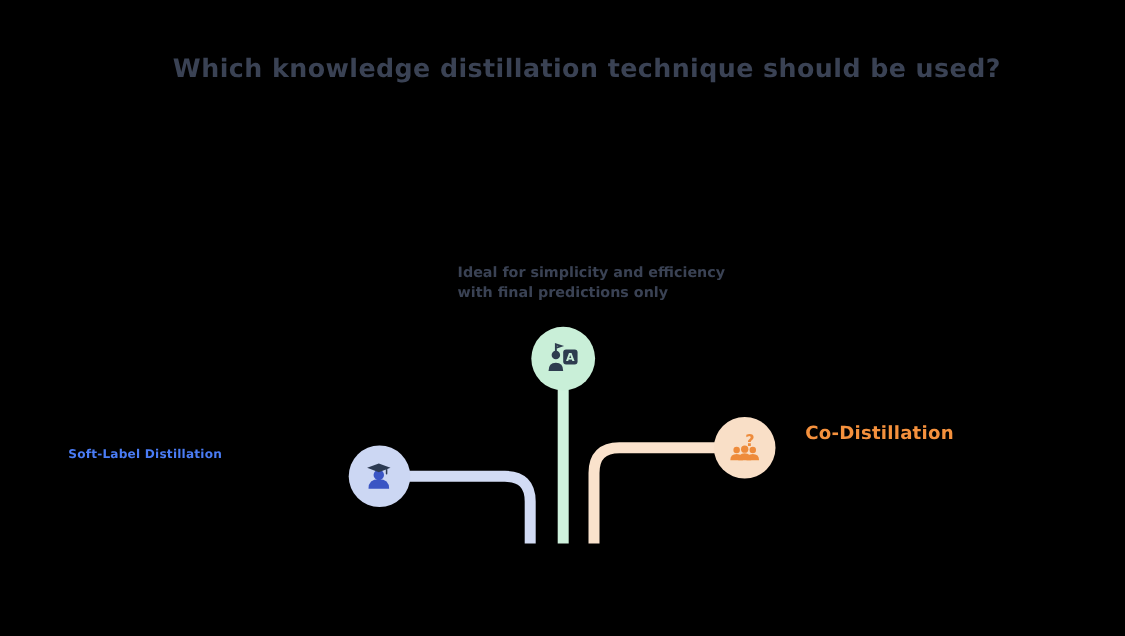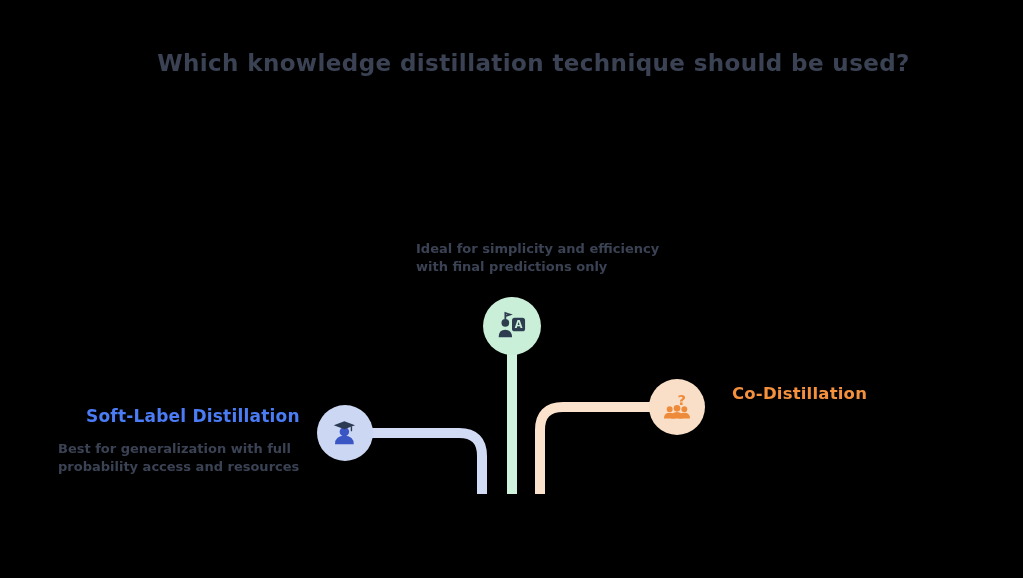--- a/index.html
+++ b/index.html
@@ -27,21 +27,21 @@
   .line-co{stroke:var(--co-line);}
   .node{
     position:absolute;border-radius:50%;z-index:2;
     display:flex;align-items:center;justify-content:center;
   }
   .node-hard{left:483px;top:297px;width:58px;height:58px;background:var(--hard-fill);}
   .node-soft{left:317px;top:405px;width:56px;height:56px;background:var(--soft-fill);}
   .node-co{left:649px;top:379px;width:56px;height:56px;background:var(--co-fill);}
   .heading{position:absolute;font-weight:bold;z-index:3;letter-spacing:0.2px;}
   .hard-heading{left:448px;top:163px;width:132px;font-size:17px;line-height:1.35;color:var(--hard-accent);}
-  .soft-heading{left:62px;top:406px;font-size:17px;color:var(--soft-accent);margin-left:24px;}
+  .soft-heading{left:62px;top:406px;font-size:11px;color:var(--soft-accent);}
   .co-heading{left:732px;top:384px;font-size:16.5px;color:var(--co-accent);}
   .desc{
     position:absolute;font-weight:bold;font-size:13px;line-height:1.4;
     color:var(--ink);z-index:3;
   }
   .hard-desc{left:416px;top:228px;width:252px;margin-top:12px;}
   .soft-desc{left:58px;top:440px;width:248px;}
   .co-desc{left:732px;top:419px;width:198px;}
 </style>
 </head>
@@ -62,21 +62,20 @@
     <svg width="32" height="32" viewBox="0 0 24 24">
       <path d="M7 6.8 V2.2 L10.6 3.45 L7 4.7" fill="none" stroke="#2e3c4f" stroke-width="1.3"></path>
       <circle cx="7" cy="9.6" r="2.9" fill="#2e3c4f"></circle>
       <path d="M2 20.5 q0 -5.6 5 -5.6 q5 0 5 5.6 z" fill="#2e3c4f"></path>
       <rect x="12" y="5.8" width="9.8" height="10.2" rx="2" fill="#2e3c4f"></rect>
       <text x="16.9" y="13.6" font-size="7.5" font-weight="bold" fill="#c9efd8" text-anchor="middle" font-family="DejaVu Sans, sans-serif">A</text>
     </svg>
   </div>
 
   <div class="heading soft-heading">Soft-Label Distillation</div>
-  <div class="desc soft-desc">Best for generalization with full probability access and resources</div>
   <div class="node node-soft">
     <svg width="30" height="30" viewBox="0 0 24 24">
       <circle cx="11.5" cy="11" r="3.8" fill="#3a55c4"></circle>
       <path d="M4 21 q0 -6.8 7.5 -6.8 q7.5 0 7.5 6.8 z" fill="#3a55c4"></path>
       <path d="M11.5 2.6 L20 5.8 L11.5 9 L3 5.8 Z" fill="#2c3a52"></path>
       <rect x="16.6" y="6.6" width="1.1" height="4" rx="0.5" fill="#2c3a52"></rect>
     </svg>
   </div>
 
   <div class="heading co-heading">Co-Distillation</div>

